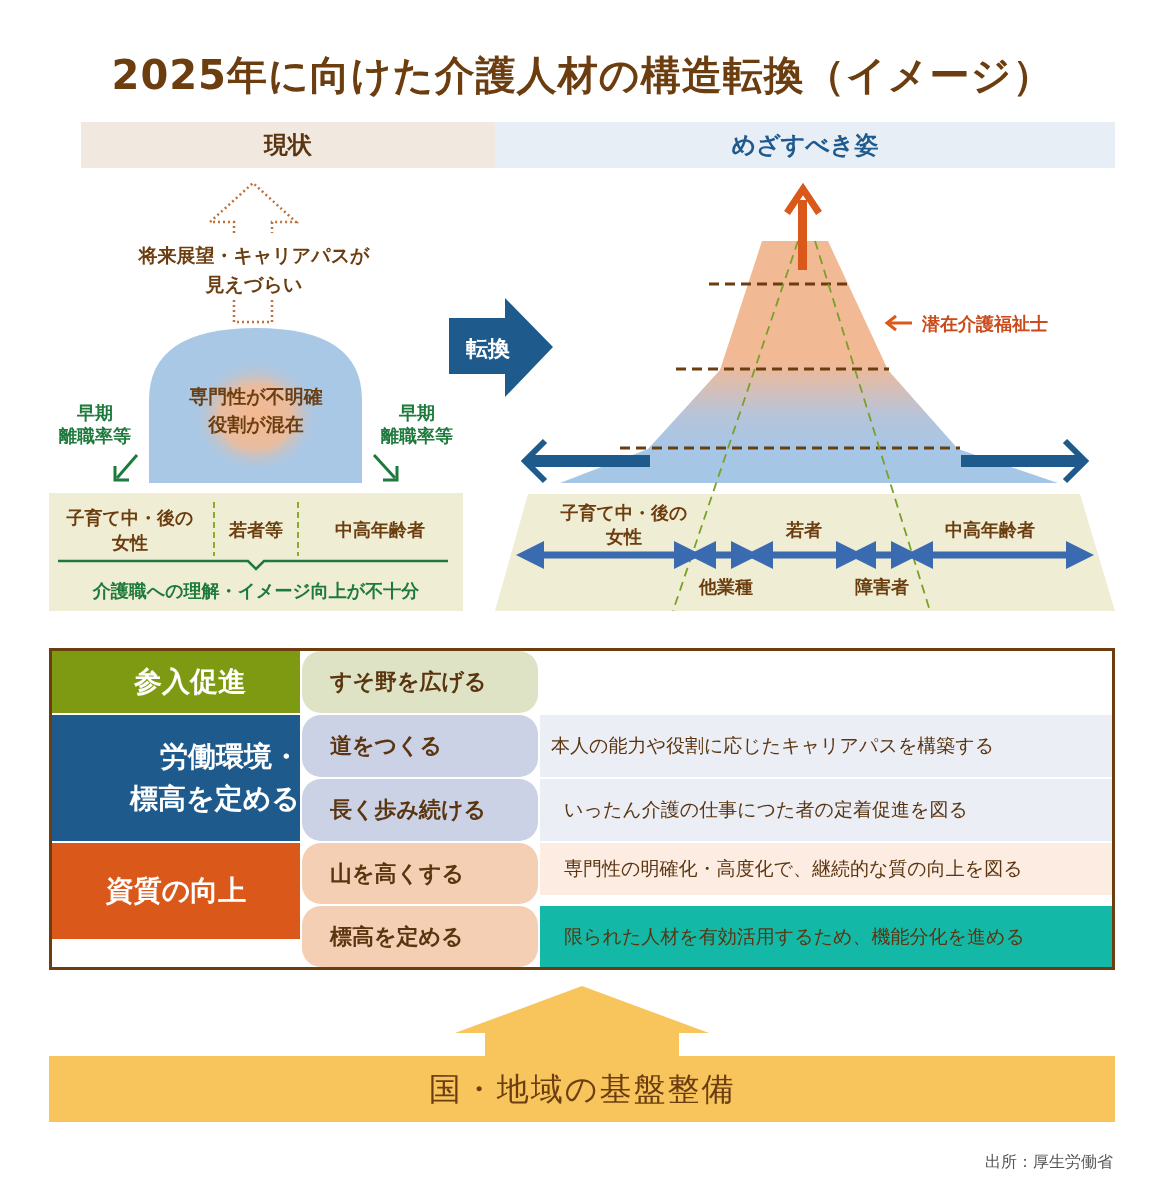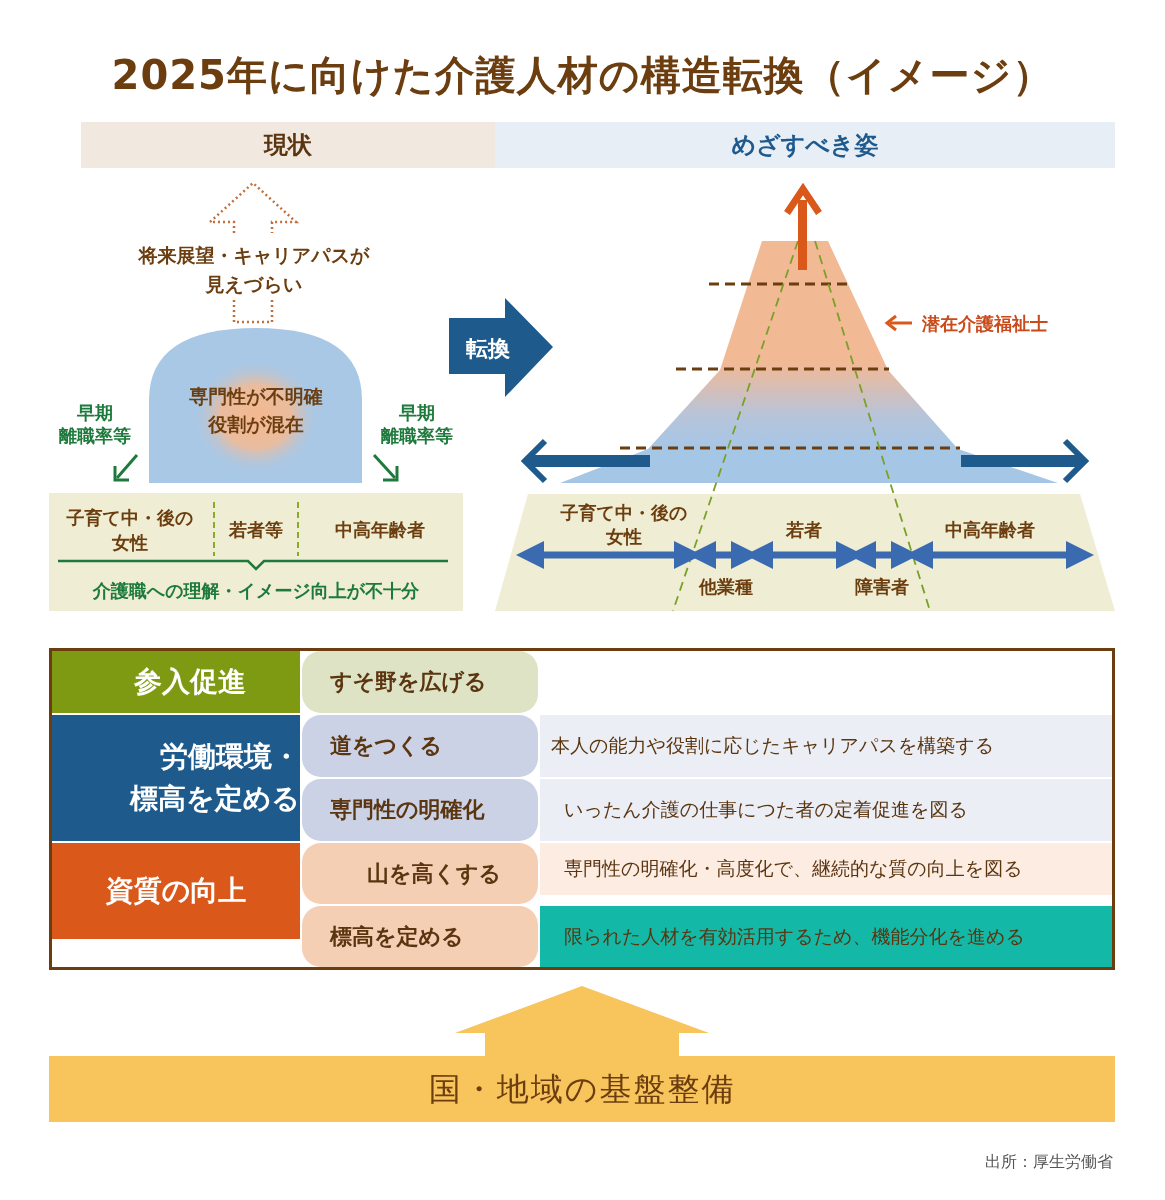--- a/index.html
+++ b/index.html
@@ -146,30 +146,30 @@
     <span>労働環境・</span>
     <span>標高を定める</span>
   </div>
   <div class="sub" style="top:64px;height:62px;background:#cbd2e6;">
     <span>道をつくる</span>
   </div>
   <div class="desc" style="top:64px;height:62px;background:#ebeef5;padding-left:11px;">
     <span>本人の能力や役割に応じたキャリアパスを構築する</span>
   </div>
   <div class="sub" style="top:128px;height:62px;background:#cbd2e6;">
-    <span>専門性の明確化</span>
+    <span>長く歩み続ける</span>
   </div>
   <div class="desc" style="top:128px;height:62px;background:#ebeef5;">
     <span>いったん介護の仕事につた者の定着促進を図る</span>
   </div>
 
   <div class="cat" style="top:192px;height:96px;background:#d9581a;">
     <span>資質の向上</span>
   </div>
-  <div class="sub" style="top:192px;height:61px;background:#f5cfb4;justify-content:center;">
+  <div class="sub" style="top:192px;height:61px;background:#f5cfb4;">
     <span>山を高くする</span>
   </div>
   <div class="desc" style="top:192px;height:52px;background:#fcece2;">
     <span>専門性の明確化・高度化で、継続的な質の向上を図る</span>
   </div>
   <div class="sub" style="top:255px;height:61px;background:#f5cfb4;">
     <span>標高を定める</span>
   </div>
   <div class="desc" style="top:255px;height:61px;background:#14b8a6;">
     <span>限られた人材を有効活用するため、機能分化を進める</span>

